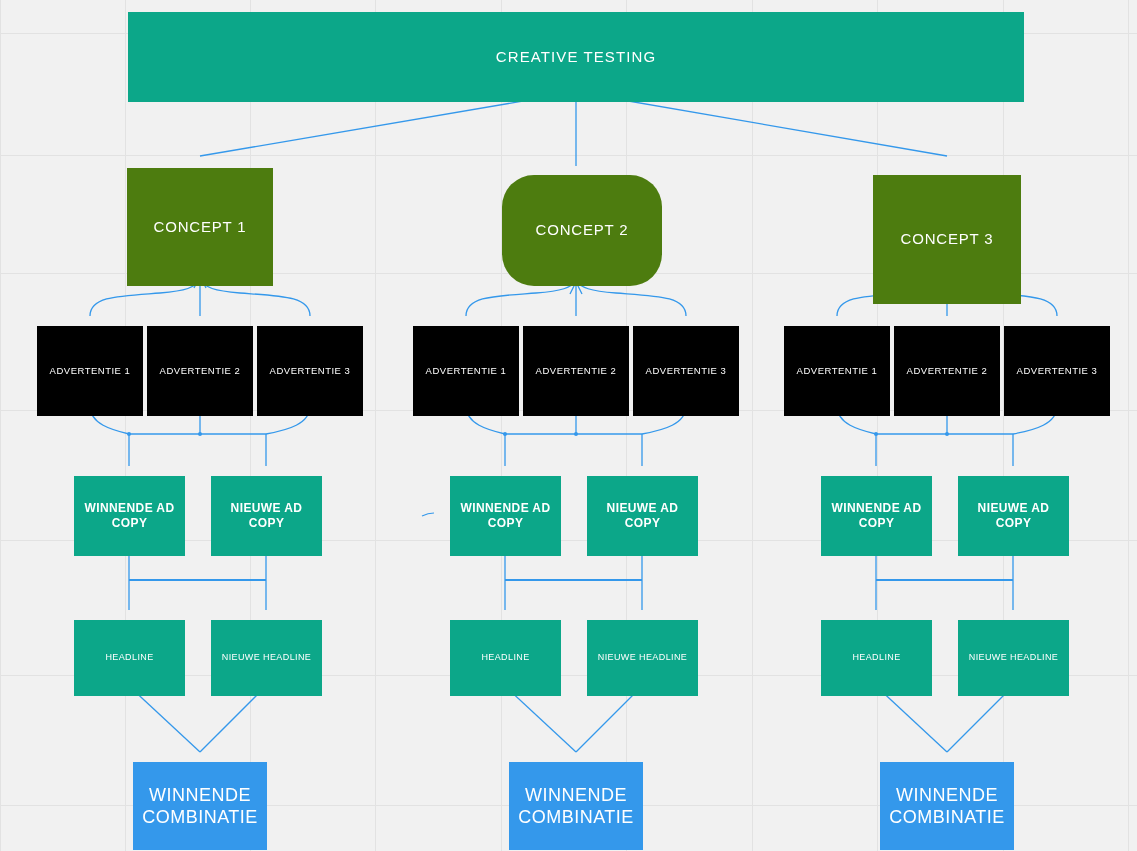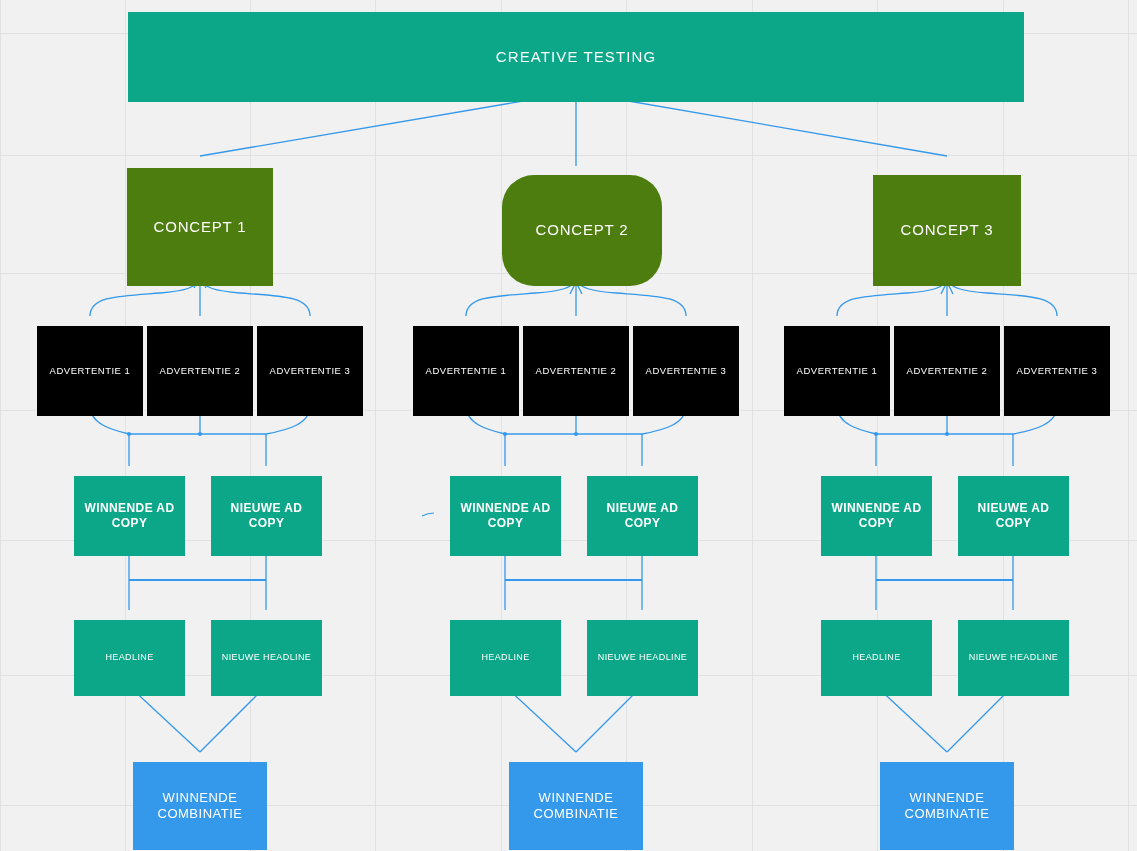--- a/index.html
+++ b/index.html
@@ -26,21 +26,21 @@
     box-sizing:border-box;
     letter-spacing:.4px;
     line-height:1.25;
     margin-top:10px;
   }
   .n-root{background:#0ca789;font-size:15px;letter-spacing:1.1px;}
   .n-concept{background:#4d7c0f;font-size:15px;letter-spacing:.8px;}
   .n-ad{background:#000000;font-size:9.5px;letter-spacing:.5px;}
   .n-copy{background:#0ca789;font-size:12px;letter-spacing:.4px;font-weight:bold;}
   .n-head{background:#0ca789;font-size:9px;letter-spacing:.4px;}
-  .n-win{background:#3498eb;font-size:13px;letter-spacing:.5px;padding:0 10px;}
+  .n-win{background:#3498eb;font-size:18px;letter-spacing:.5px;padding:0 10px;}
 </style>
 </head>
 <body>
 
 <div id="canvas">
 
   <div class="grid">
     <div class="gl-v" style="left:0px"></div>
     <div class="gl-v" style="left:125px"></div>
     <div class="gl-v" style="left:250px"></div>
@@ -195,21 +195,21 @@
     <span>HEADLINE</span>
   </div>
   <div class="node n-head" style="left:587px;top:610px;width:111px;height:76px;">
     <span>NIEUWE HEADLINE</span>
   </div>
 
   <div class="node n-win" style="left:509px;top:752px;width:134px;height:88px;">
     <span>WINNENDE COMBINATIE</span>
   </div>
 
-  <div class="node n-concept" style="left:873px;top:165px;width:148px;height:111px;">
+  <div class="node n-concept" style="left:873px;top:165px;width:148px;height:129px;">
     <span>CONCEPT 3</span>
   </div>
 
   <div class="node n-ad" style="left:784px;top:316px;width:106px;height:90px;">
     <span>ADVERTENTIE 1</span>
   </div>
   <div class="node n-ad" style="left:894px;top:316px;width:106px;height:90px;">
     <span>ADVERTENTIE 2</span>
   </div>
   <div class="node n-ad" style="left:1004px;top:316px;width:106px;height:90px;">

